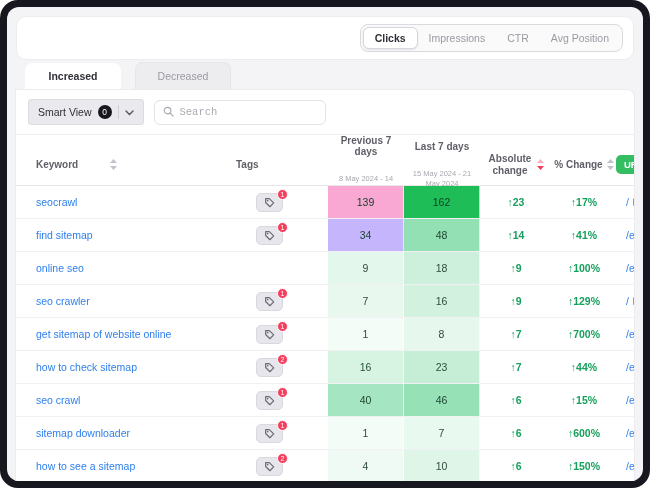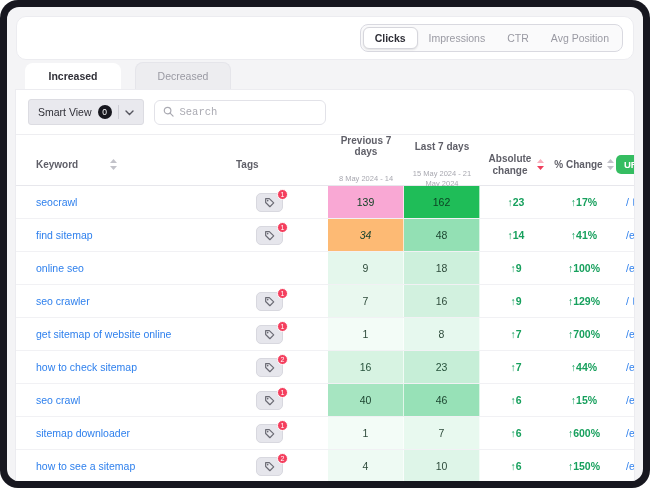--- a/index.html
+++ b/index.html
@@ -184,21 +184,21 @@
     <div class="cell kw">find sitemap</div>
     <div class="cell tags">
       <span class="tag-pill">
         <svg width="11" height="11" viewBox="0 0 12 12">
                       <path d="M1.8 1.8 h4 L10.6 6.4 6.4 10.6 1.8 6 Z" fill="none" stroke="#6b6b74" stroke-width="1.3" stroke-linejoin="round"></path>
                       <circle cx="4" cy="4" r="0.9" fill="#6b6b74"></circle>
                     </svg>
         <span class="tag-badge">1</span>
       </span>
     </div>
-    <div class="cell heat" style="background: #fdba74; color: rgb(29, 70, 49); font-style: italic;">34</div>
+    <div class="cell heat" style="background: #c4b5fd; color: rgb(29, 70, 49);">34</div>
     <div class="cell heat" style="background: rgb(147, 224, 180); color: rgb(29, 70, 49);">48</div>
     <div class="cell val">↑14</div>
     <div class="cell val">↑41%</div>
     <div class="cell url">
       <span>/en</span>
 
     </div>
   </div>
 
   <div class="trow">

